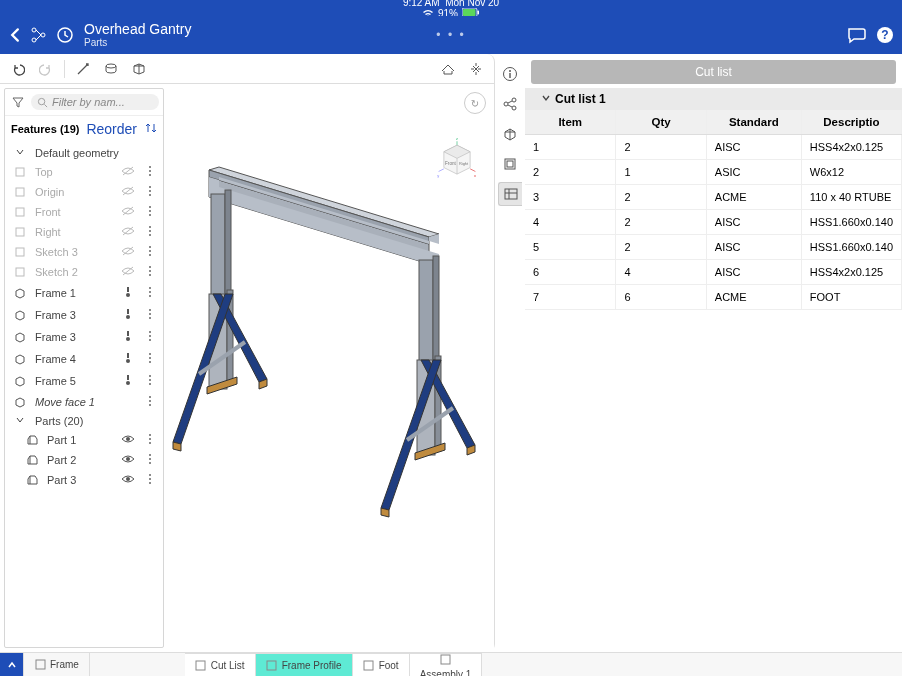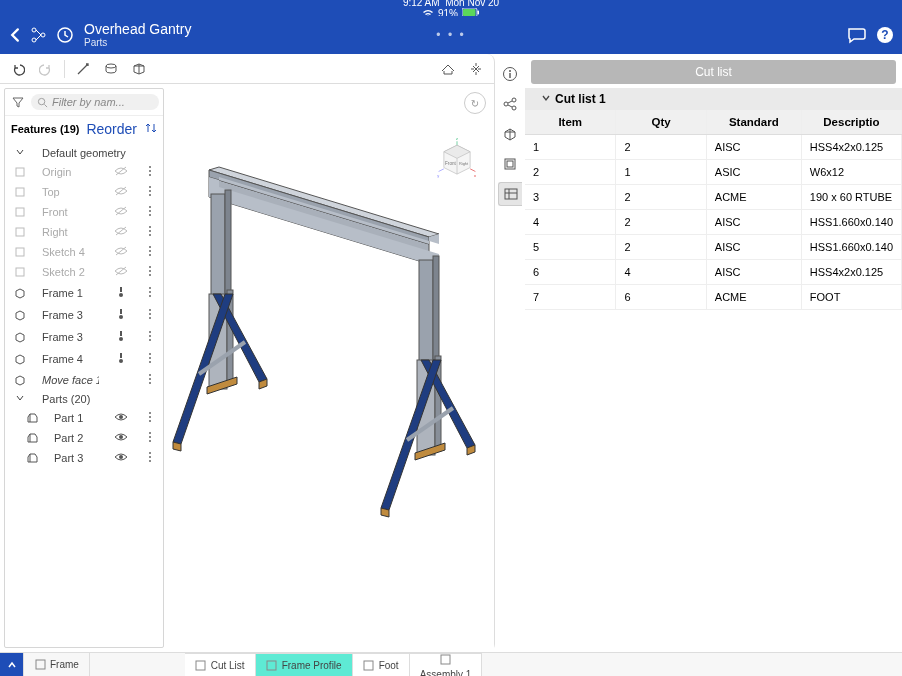--- a/index.html
+++ b/index.html
@@ -21,21 +21,21 @@
   .tool-btn { width:24px; height:24px; display:flex; align-items:center; justify-content:center; color:#555; border-radius:3px;}
   .left-body { flex:1; display:flex; overflow:hidden; position:relative;}
   .feature-panel { width:160px; border:1px solid #d6d6d6; margin:4px 0 4px 4px; display:flex; flex-direction:column; font-size:11px; background:#fff; border-radius:2px;}
   .filter-row { display:flex; align-items:center; padding:4px; gap:4px; border-bottom:1px solid #eee;}
   .filter-icon { width:18px; height:18px; display:flex; align-items:center; justify-content:center; color:#666;}
   .search-box { flex:1; background:#f0f0f0; border-radius:10px; padding:2px 6px; display:flex; align-items:center; gap:4px; color:#888; font-style:italic; font-size:11px; overflow:hidden; white-space:nowrap;}
   .features-header { display:flex; align-items:center; padding:5px 6px; font-weight:600; gap:4px;}
   .reorder-link { margin-left:auto; color:#1E4DB7; font-size:14px; font-weight:normal; margin-right:4px;}
   .reorder-ico { color:#1E4DB7; }
   .tree-list { flex:1; overflow-y:auto; padding:2px 2px;}
-  .tree-row { display:flex; align-items:center; padding:3px 4px; gap:15px; color:#444;}
+  .tree-row { display:flex; align-items:center; padding:3px 4px; gap:8px; color:#444;}
   .tree-row.dim { color:#aaa; }
   .tree-row.sub { padding-left:8px; font-weight:500;}
   .tree-row .label { flex:1; font-size:11px; white-space:nowrap; overflow:hidden;}
   .row-ico { width:14px; height:14px; display:flex; align-items:center; justify-content:center; flex-shrink:0;}
   .vis-ico { width:16px; color:#999;}
   .dots-ico { width:12px; color:#666;}
   .chev { width:12px; display:inline-block; }
   .viewport { flex:1; position:relative; background:#fff;}
   .svg-model { position:absolute; inset:0; }
   .view-cube { position:absolute; top:52px; right:14px; width:46px; height:46px;}
@@ -192,38 +192,38 @@
                 </svg></span>
             <span class="label">Default geometry</span>
           </div>
           <div id="geom-rows">
               <div class="tree-row dim" style="padding-left: 6px;">
                 <span class="row-ico">
                   <svg width="12" height="12" viewBox="0 0 12 12">
                     <rect x="2" y="2" width="8" height="8" fill="none" stroke="#bbb"></rect>
                   </svg>
                 </span>
-                <span class="label">Origin</span>
+                <span class="label">Top</span>
                 <span class="vis-ico"><svg width="14" height="12" viewBox="0 0 14 12">
                     <path d="M1 6 Q7 0 13 6 Q7 12 1 6" fill="none" stroke="#bbb"></path>
                     <line x1="2" y2="2" x2="12" y1="10" stroke="#bbb"></line>
                   </svg></span>
                 <span class="dots-ico"><svg width="10" height="12" viewBox="0 0 4 12">
                     <circle cx="2" cy="2" r="1" fill="#666"></circle>
                     <circle cx="2" cy="6" r="1" fill="#666"></circle>
                     <circle cx="2" cy="10" r="1" fill="#666"></circle>
                   </svg></span>
               </div>
               <div class="tree-row dim" style="padding-left: 6px;">
                 <span class="row-ico">
                   <svg width="12" height="12" viewBox="0 0 12 12">
                     <rect x="2" y="2" width="8" height="8" fill="none" stroke="#bbb"></rect>
                   </svg>
                 </span>
-                <span class="label">Top</span>
+                <span class="label">Origin</span>
                 <span class="vis-ico"><svg width="14" height="12" viewBox="0 0 14 12">
                     <path d="M1 6 Q7 0 13 6 Q7 12 1 6" fill="none" stroke="#bbb"></path>
                     <line x1="2" y2="2" x2="12" y1="10" stroke="#bbb"></line>
                   </svg></span>
                 <span class="dots-ico"><svg width="10" height="12" viewBox="0 0 4 12">
                     <circle cx="2" cy="2" r="1" fill="#666"></circle>
                     <circle cx="2" cy="6" r="1" fill="#666"></circle>
                     <circle cx="2" cy="10" r="1" fill="#666"></circle>
                   </svg></span>
               </div>
@@ -260,21 +260,21 @@
                     <circle cx="2" cy="6" r="1" fill="#666"></circle>
                     <circle cx="2" cy="10" r="1" fill="#666"></circle>
                   </svg></span>
               </div>
               <div class="tree-row dim" style="padding-left: 6px;">
                 <span class="row-ico">
                   <svg width="12" height="12" viewBox="0 0 12 12">
                     <rect x="2" y="2" width="8" height="8" fill="none" stroke="#bbb"></rect>
                   </svg>
                 </span>
-                <span class="label">Sketch 4</span>
+                <span class="label">Sketch 3</span>
                 <span class="vis-ico"><svg width="14" height="12" viewBox="0 0 14 12">
                     <path d="M1 6 Q7 0 13 6 Q7 12 1 6" fill="none" stroke="#bbb"></path>
                     <line x1="2" y2="2" x2="12" y1="10" stroke="#bbb"></line>
                   </svg></span>
                 <span class="dots-ico"><svg width="10" height="12" viewBox="0 0 4 12">
                     <circle cx="2" cy="2" r="1" fill="#666"></circle>
                     <circle cx="2" cy="6" r="1" fill="#666"></circle>
                     <circle cx="2" cy="10" r="1" fill="#666"></circle>
                   </svg></span>
               </div>
@@ -346,20 +346,37 @@
                     <circle cx="2" cy="10" r="1" fill="#666"></circle>
                   </svg></span>
               </div>
               <div class="tree-row" style="padding-left: 6px;">
                 <span class="row-ico">
                   <svg width="12" height="12" viewBox="0 0 12 12">
                     <path d="M2 4 L6 2 L10 4 V9 L6 11 L2 9 Z" fill="none" stroke="#555"></path>
                   </svg>
                 </span>
                 <span class="label">Frame 4</span>
+                <span class="vis-ico"><svg width="14" height="14" viewBox="0 0 14 14">
+                    <rect x="6" y="2" width="2" height="5" fill="#555"></rect>
+                    <circle cx="7" cy="10" r="2" fill="#555"></circle>
+                  </svg></span>
+                <span class="dots-ico"><svg width="10" height="12" viewBox="0 0 4 12">
+                    <circle cx="2" cy="2" r="1" fill="#666"></circle>
+                    <circle cx="2" cy="6" r="1" fill="#666"></circle>
+                    <circle cx="2" cy="10" r="1" fill="#666"></circle>
+                  </svg></span>
+              </div>
+              <div class="tree-row" style="padding-left: 6px;">
+                <span class="row-ico">
+                  <svg width="12" height="12" viewBox="0 0 12 12">
+                    <path d="M2 4 L6 2 L10 4 V9 L6 11 L2 9 Z" fill="none" stroke="#555"></path>
+                  </svg>
+                </span>
+                <span class="label">Frame 5</span>
                 <span class="vis-ico"><svg width="14" height="14" viewBox="0 0 14 14">
                     <rect x="6" y="2" width="2" height="5" fill="#555"></rect>
                     <circle cx="7" cy="10" r="2" fill="#555"></circle>
                   </svg></span>
                 <span class="dots-ico"><svg width="10" height="12" viewBox="0 0 4 12">
                     <circle cx="2" cy="2" r="1" fill="#666"></circle>
                     <circle cx="2" cy="6" r="1" fill="#666"></circle>
                     <circle cx="2" cy="10" r="1" fill="#666"></circle>
                   </svg></span>
               </div>
@@ -562,21 +579,21 @@
             <tr>
               <td>2</td>
               <td>1</td>
               <td>ASIC</td>
               <td>W6x12</td>
             </tr>
             <tr>
               <td>3</td>
               <td>2</td>
               <td>ACME</td>
-              <td>190 x 60 RTUBE</td>
+              <td>110 x 40 RTUBE</td>
             </tr>
             <tr>
               <td>4</td>
               <td>2</td>
               <td>AISC</td>
               <td>HSS1.660x0.140</td>
             </tr>
             <tr>
               <td>5</td>
               <td>2</td>

